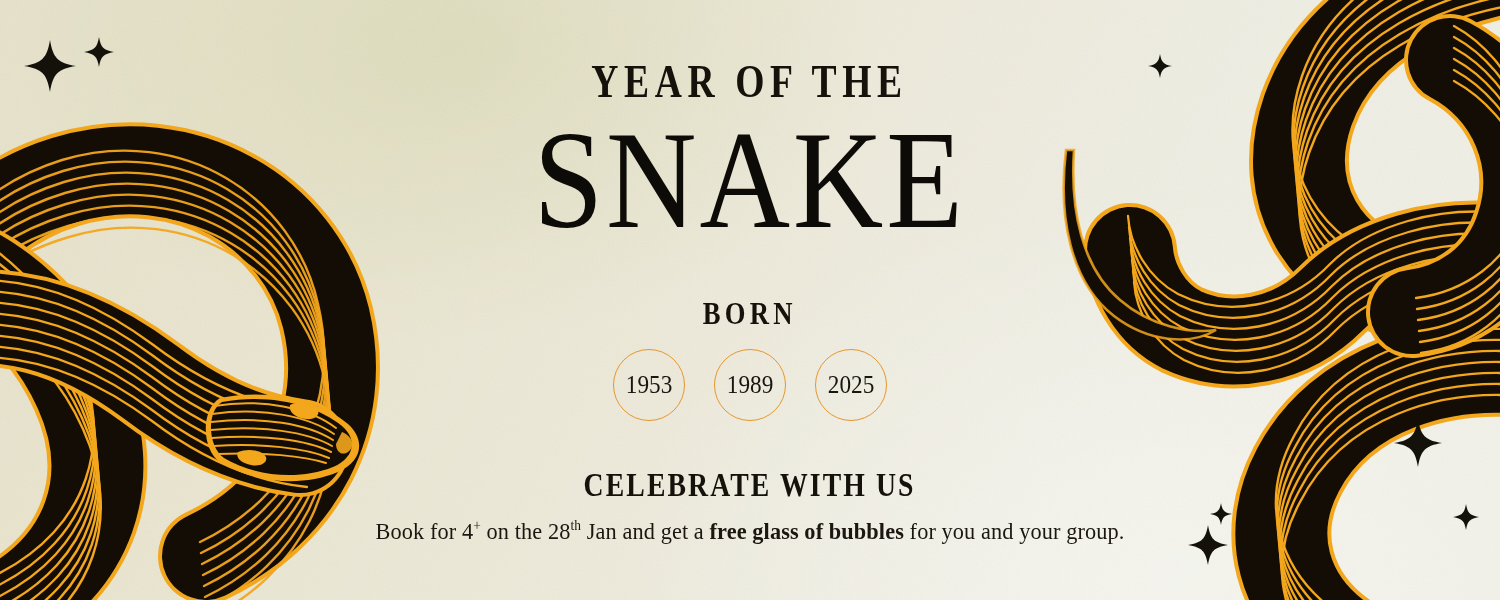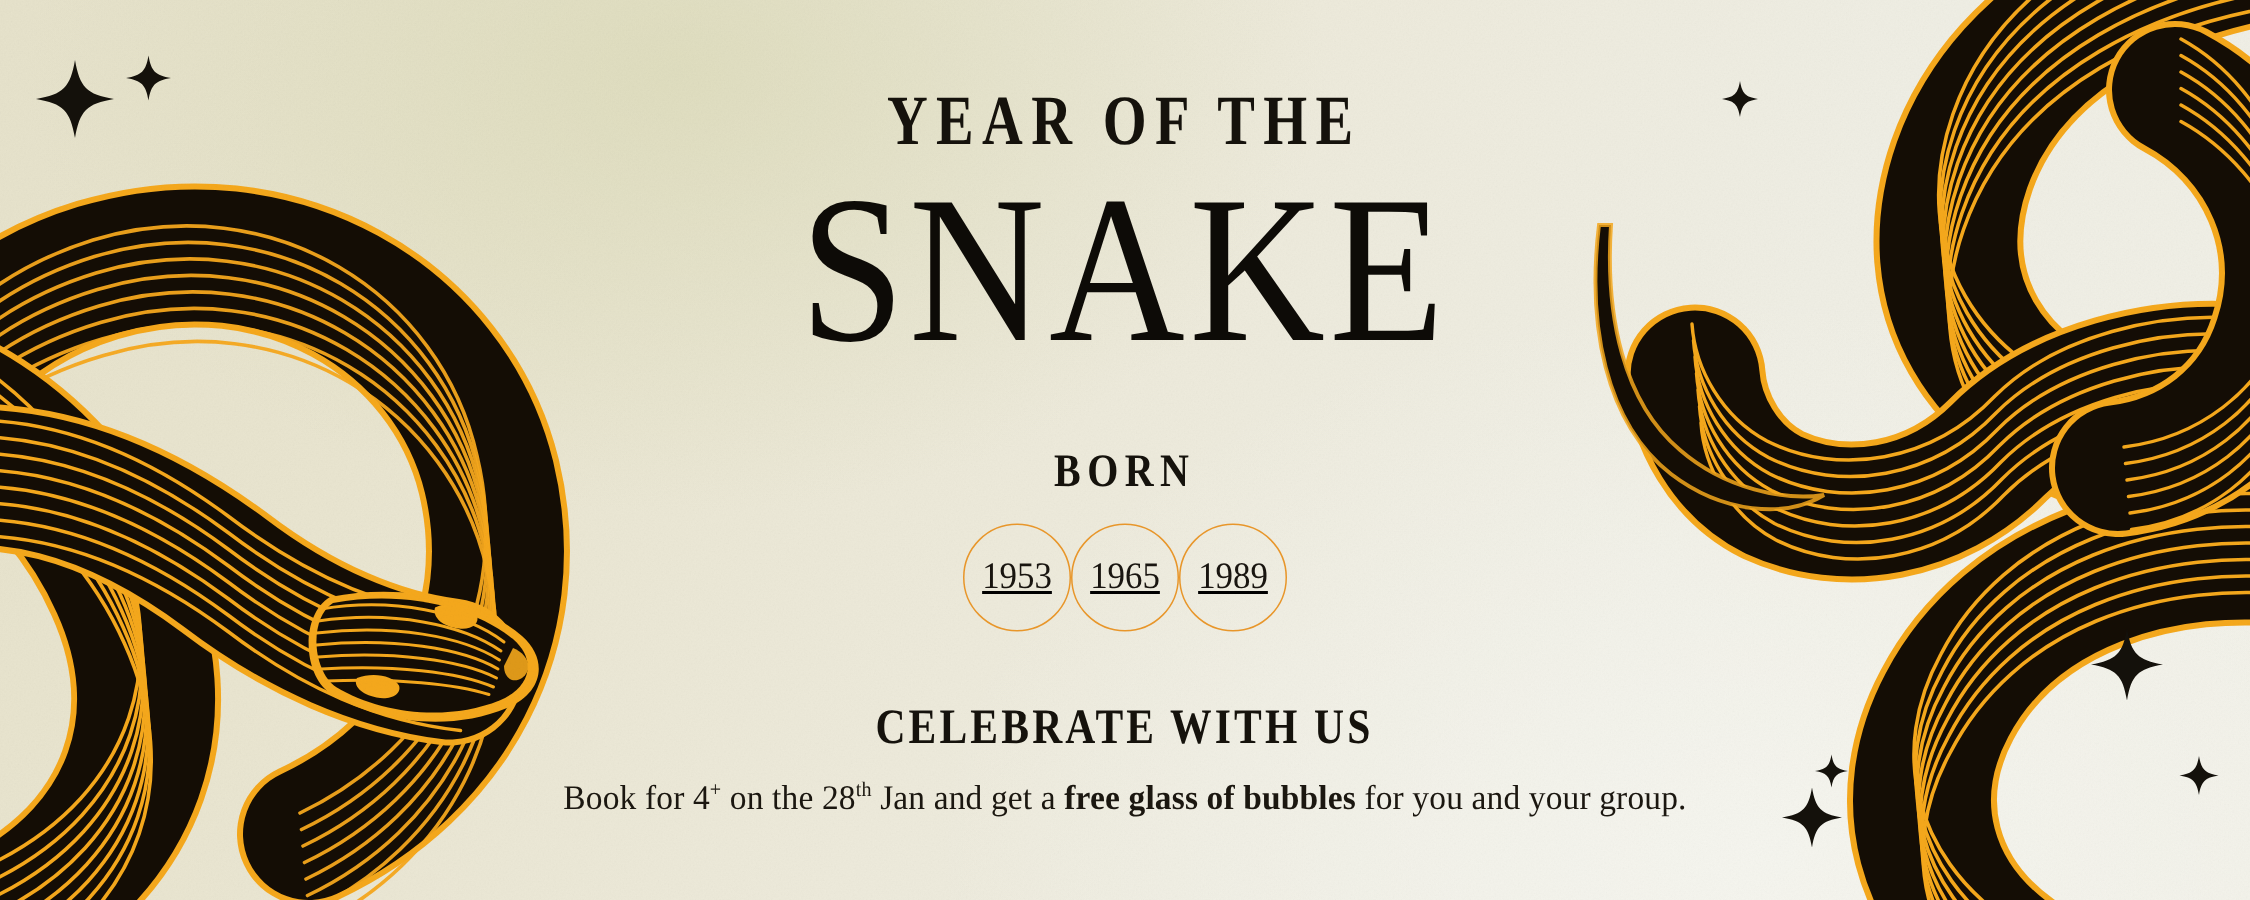--- a/index.html
+++ b/index.html
@@ -62,21 +62,21 @@
     font-family:"Liberation Serif", serif;
     font-size:31px; font-weight:700;
     letter-spacing:5px;
     color:#15120c;
     transform:scaleX(0.86);
     white-space:nowrap;
   }
   #years-row {
     margin-top:17px;
     display:flex; align-items:center; justify-content:center;
-    text-decoration:underline;
+    gap:29px;
   }
   .year-badge {
     width:72px; height:72px;
     border:1.6px solid #e8962a;
     border-radius:50%;
     display:flex; align-items:center; justify-content:center;
     background:transparent;
   }
   .year-badge span {
     font-family:"Liberation Serif", serif;
@@ -293,24 +293,24 @@
       <div id="headline">SNAKE</div>
     </div>
 
     <div id="born-label">BORN</div>
 
     <div id="years-row">
       <div class="year-badge">
         <span>1953</span>
       </div>
       <div class="year-badge">
-        <span>1965</span>
+        <span>1989</span>
       </div>
       <div class="year-badge">
-        <span>1989</span>
+        <span>2025</span>
       </div>
     </div>
 
     <div id="celebrate">CELEBRATE WITH US</div>
 
     <div id="offer"><span>Book for 4</span><sup>+</sup><span> on the 28</span><sup>th</sup><span> Jan and get a </span><span class="bold">free glass of bubbles</span><span> for you and your group.</span></div>
 
   </div>
 </div>
 

